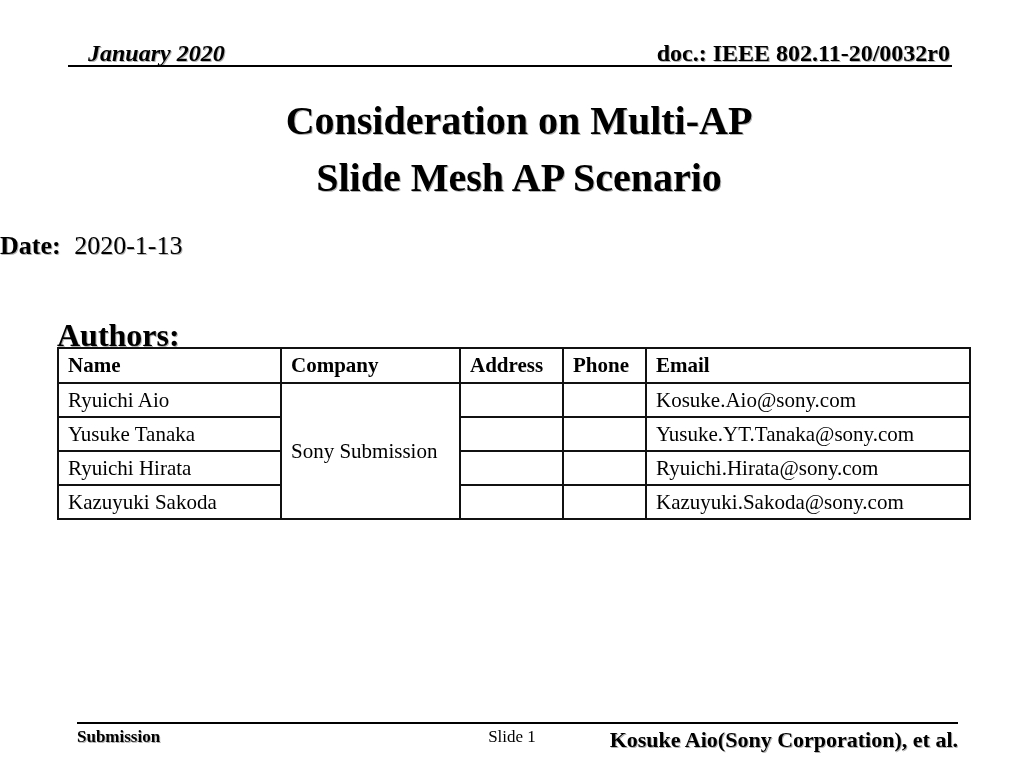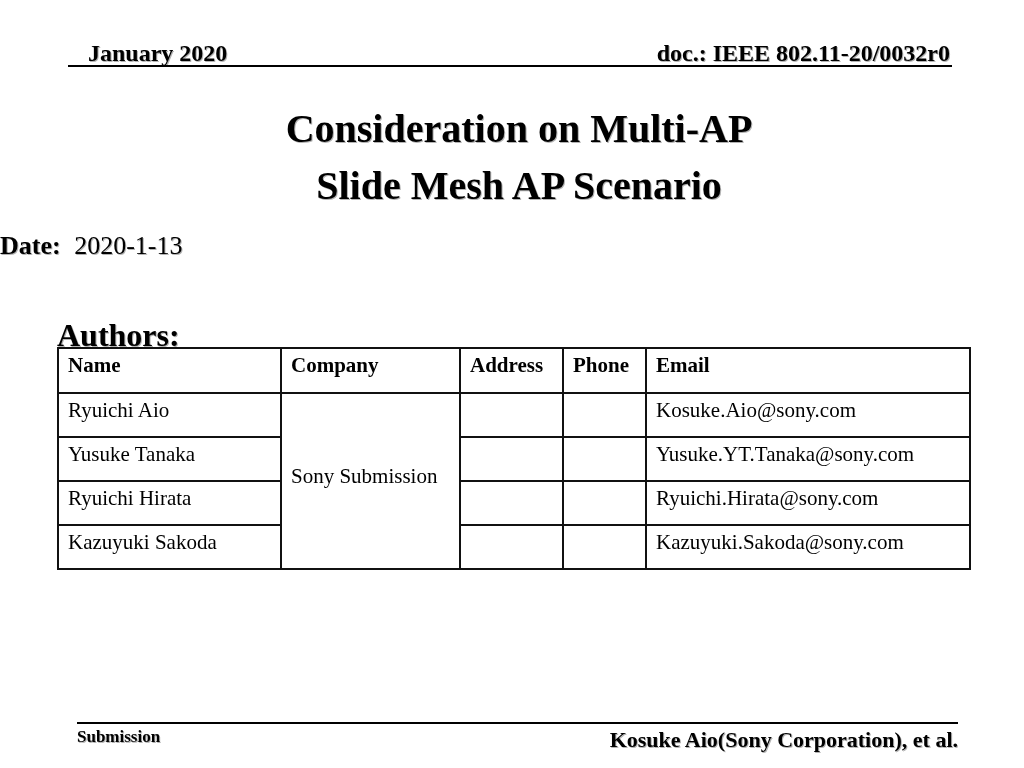--- a/index.html
+++ b/index.html
@@ -20,20 +20,21 @@
   .shadowed { text-shadow: 1px 1px 0 #b3b3b3; }
 
   
   .header-date {
     position: absolute;
     left: 88px;
     top: 40px;
     font-size: 24px;
     font-weight: bold;
     white-space: nowrap;
+    font-style: italic;
   }
   .header-doc {
     position: absolute;
     right: 74px;
     top: 40px;
     font-size: 24px;
     font-weight: bold;
     white-space: nowrap;
     font-family: Liberation Serif, serif;
   }
@@ -45,21 +46,21 @@
     height: 2px;
     background: #000000;
   }
 
   
   .slide-title {
     position: absolute;
     left: 14px;
     right: 0;
     top: 84px;
-    margin: 16px;
+    margin: 8px;
     text-align: center;
     font-size: 40px;
     font-weight: bold;
     line-height: 57px;
   }
   .slide-title span { display: block; }
 
   
   .date-line {
     position: absolute;
@@ -85,21 +86,21 @@
     left: 57px;
     top: 347px;
     width: 912px;
     border-collapse: collapse;
     table-layout: fixed;
     font-size: 21px;
   }
   .authors-table th,
   .authors-table td {
     border: 2px solid #111111;
-    padding: 0 4px 10px 9px;
+    padding: 0 4px 0 9px;
     vertical-align: middle;
     text-align: left;
     overflow: hidden;
     white-space: nowrap;
   }
   .authors-table th {
     height: 33px;
     font-weight: bold;
   }
   .authors-table td {
@@ -202,15 +203,16 @@
         <td>Kazuyuki Sakoda</td>
         <td></td>
         <td></td>
         <td>Kazuyuki.Sakoda@sony.com</td>
       </tr>
     </tbody>
   </table>
 
   <div class="footer-rule"></div>
   <div class="footer-left shadowed">Submission</div>
+  <div class="footer-center">Slide 1</div>
   <div class="footer-right shadowed">Kosuke Aio(Sony Corporation), et al.</div>
 
 </div>
 
 </body></html>

